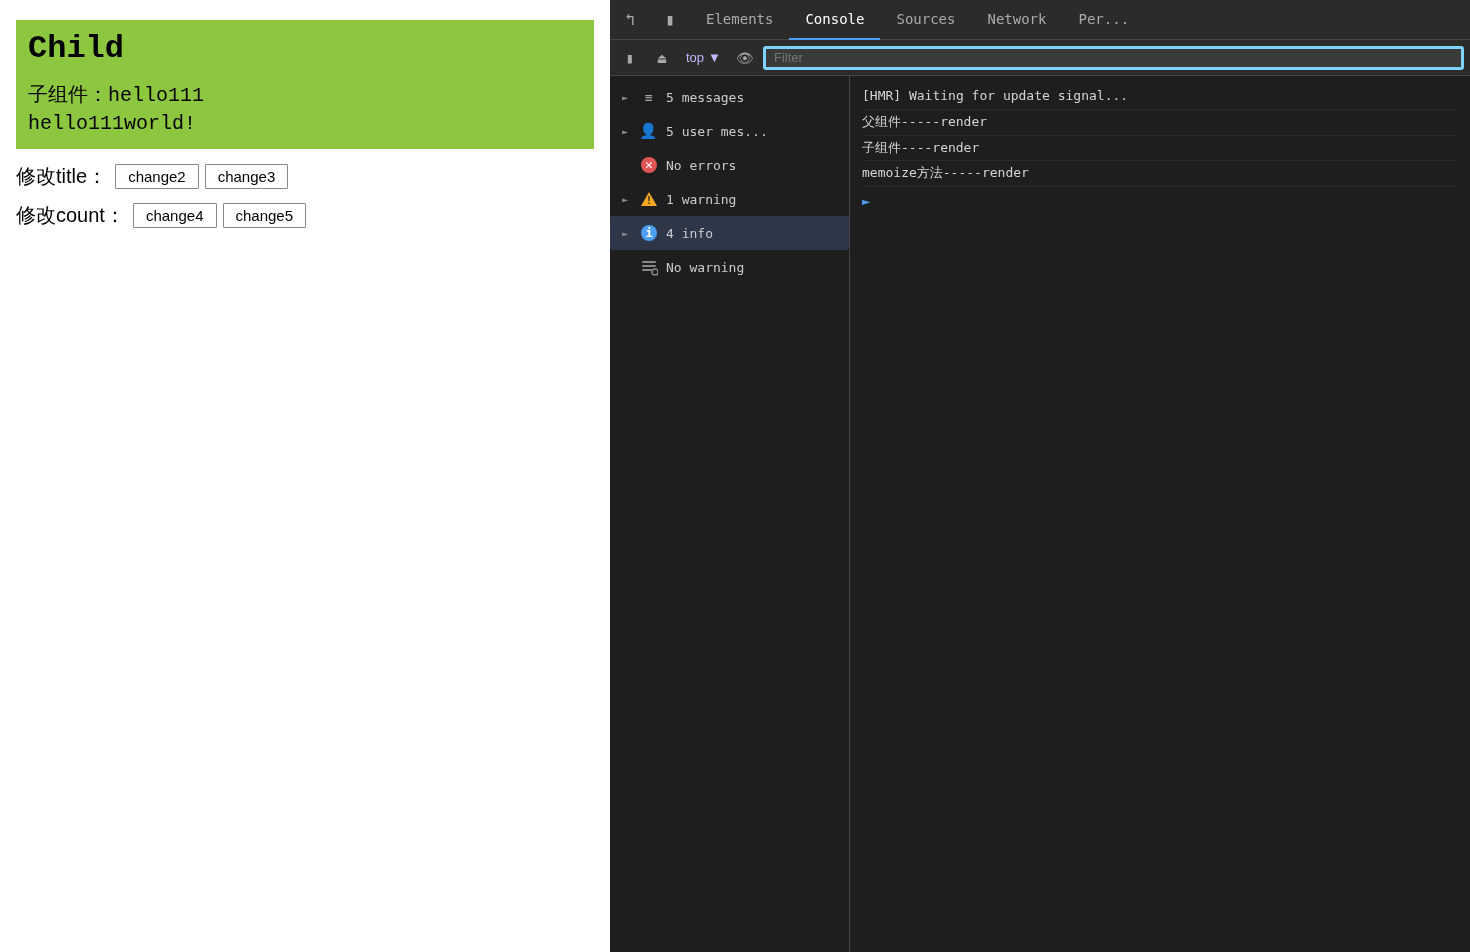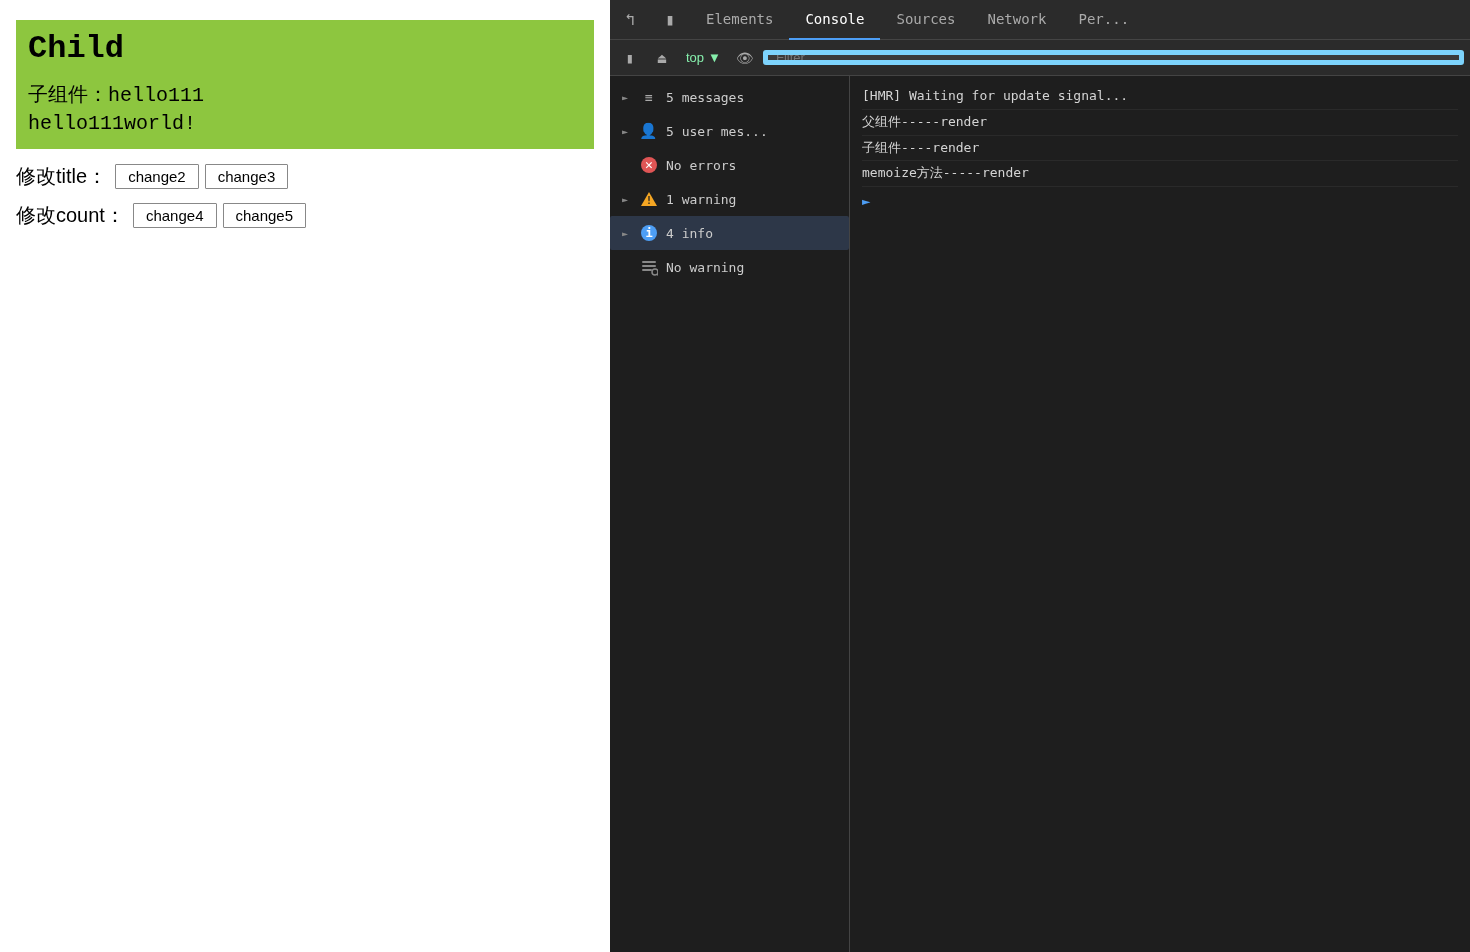--- a/index.html
+++ b/index.html
@@ -117,36 +117,36 @@
       display: flex; align-items: center; justify-content: center;
       color: #aaa;
       cursor: pointer;
       border-radius: 3px;
       font-size: 14px;
     }
     .top-dropdown {
       display: flex; align-items: center;
       background: transparent;
       border: none;
-      color: #86efac;
+      color: #c4b5fd;
       font-size: 13px;
       cursor: pointer;
       padding: 2px 6px;
       gap: 4px;
       text-align: center;
     }
     .filter-input {
       flex: 1;
       background: #3a3a3a;
-      border: 5px solid #7dd3fc;
+      border: 3px solid #7dd3fc;
       border-radius: 3px;
       color: #ccc;
       font-size: 13px;
       padding: 2px 8px;
-      height: 15px;
+      height: 24px;
       outline: none;
     }
 
     
     .devtools-main {
       display: flex;
       flex: 1;
       overflow: hidden;
     }
 

